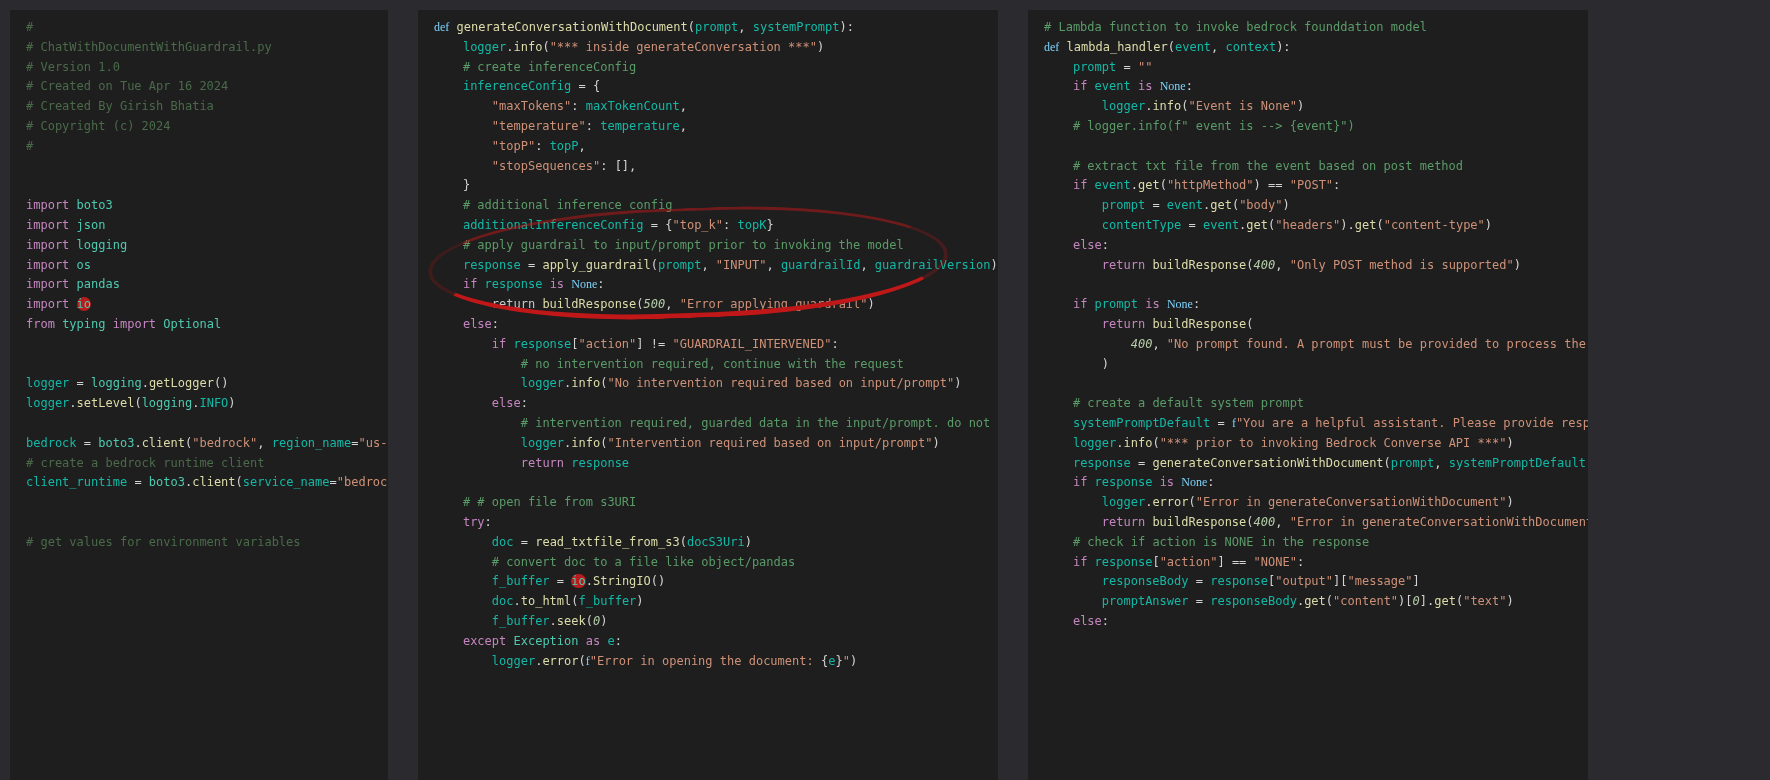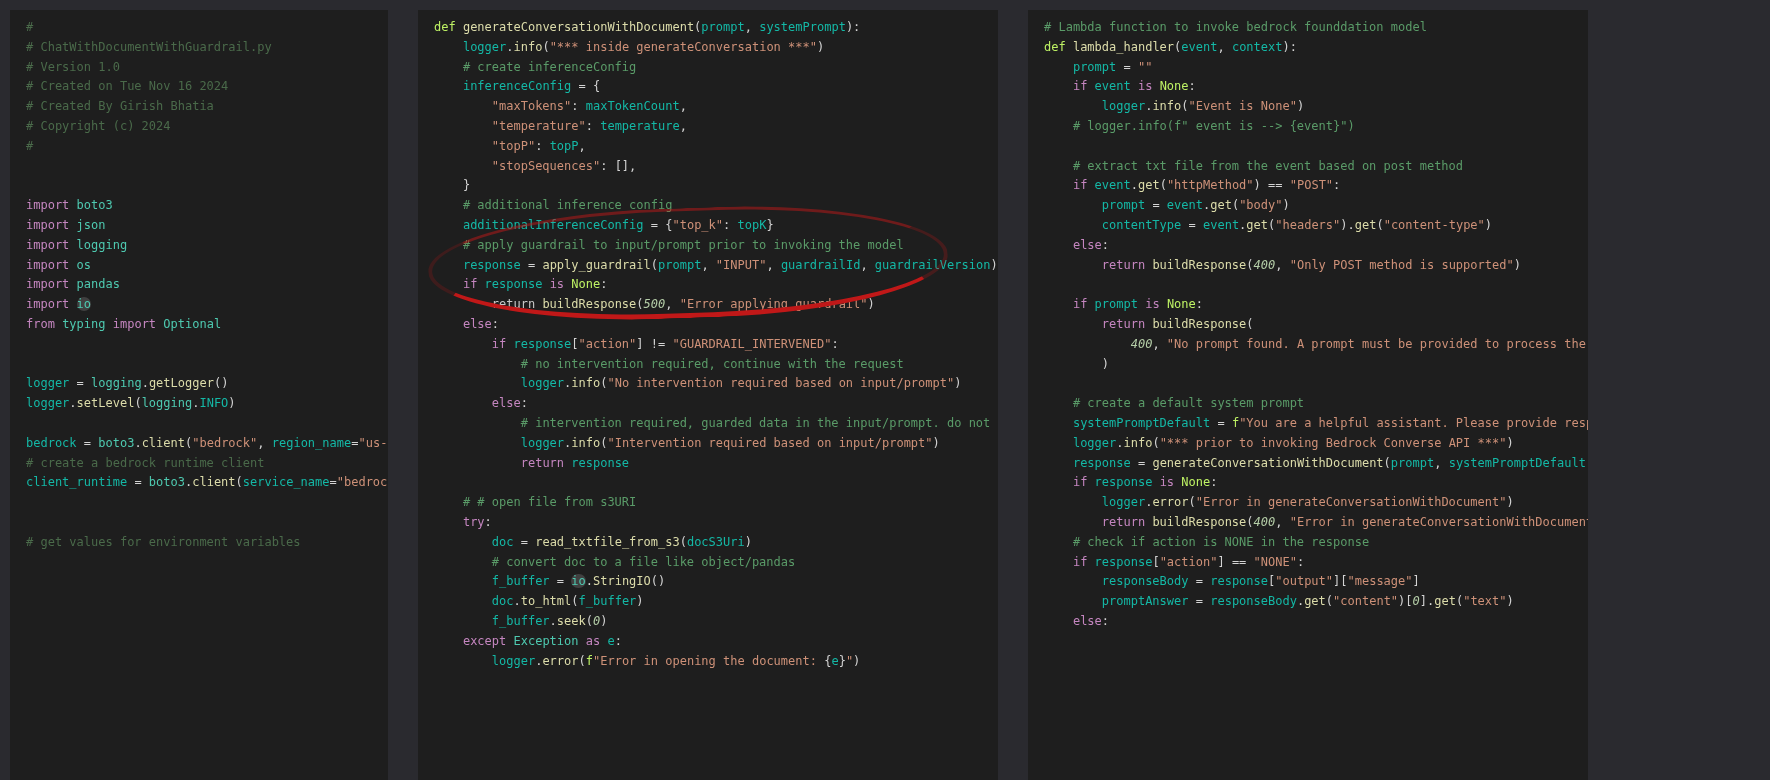--- a/index.html
+++ b/index.html
@@ -23,30 +23,30 @@
   }
   .pane1 { width: 378px; flex-shrink:0; }
   .pane2 { width: 580px; flex-shrink:0; }
   .pane3 { width: 560px; flex-shrink:0; }
   pre { padding: 8px 12px 8px 16px; white-space: pre; font-family: inherit; }
 
   
   .c   { color: #5a9b68; text-align: right; }   
   .cg  { color: #4a6a4a; }   
   .kw  { color: #c586c0; }   
-  .kw2 { color: #bef264; }   
+  .kw2 { color: #7dd3fc; font-family: Liberation Serif, serif; }   
   .fn  { color: #dcdcaa; }   
   .str { color: #ce9178; }   
   .var { color: #14b8a6; text-align: center; }   
   .num { color: #b5cea8; font-style: italic; }   
   .wh  { color: #d4d4d4; }   
   .op  { color: #d4d4d4; }
   .cls { color: #4ec9b0; margin-top: 20px; }   
   .mod { color: #4ec9b0; text-align: right; }   
-  .hl  { background:#404040;border-radius:7px; }
+  .hl  { background:#b91c1c;border-radius:7px; }
 
   
   .ann-circle {
     position: absolute;
     border: 4px solid #c01818;
     border-radius: 50% / 55%;
     pointer-events: none;
     transform: rotate(-2deg);
     border-top-width:3px;
     border-bottom-width:5px;
@@ -58,21 +58,21 @@
           clip-path: polygon(0 0, 100% 0, 100% 100%, 0 100%);
         }
 </style>
 </head>
 <body>
 
 <div class="pane pane1">
 <pre><span class="cg">#</span>
 <span class="cg"># ChatWithDocumentWithGuardrail.py</span>
 <span class="cg"># Version 1.0</span>
-<span class="cg"># Created on Tue Nov 16 2024</span>
+<span class="cg"># Created on Tue Apr 16 2024</span>
 <span class="cg"># Created By Girish Bhatia</span>
 <span class="cg"># Copyright (c) 2024</span>
 <span class="cg">#</span>
 
 
 <span class="kw">import</span> <span class="mod">boto3</span>
 <span class="kw">import</span> <span class="mod">json</span>
 <span class="kw">import</span> <span class="mod">logging</span>
 <span class="kw">import</span> <span class="mod">os</span>
 <span class="kw">import</span> <span class="mod">pandas</span>

